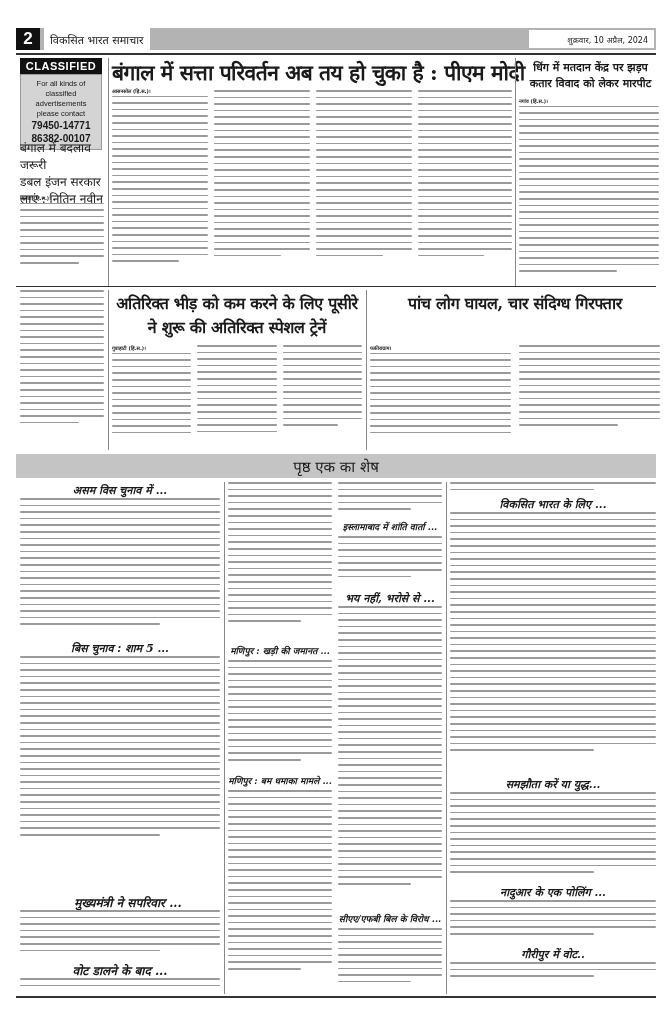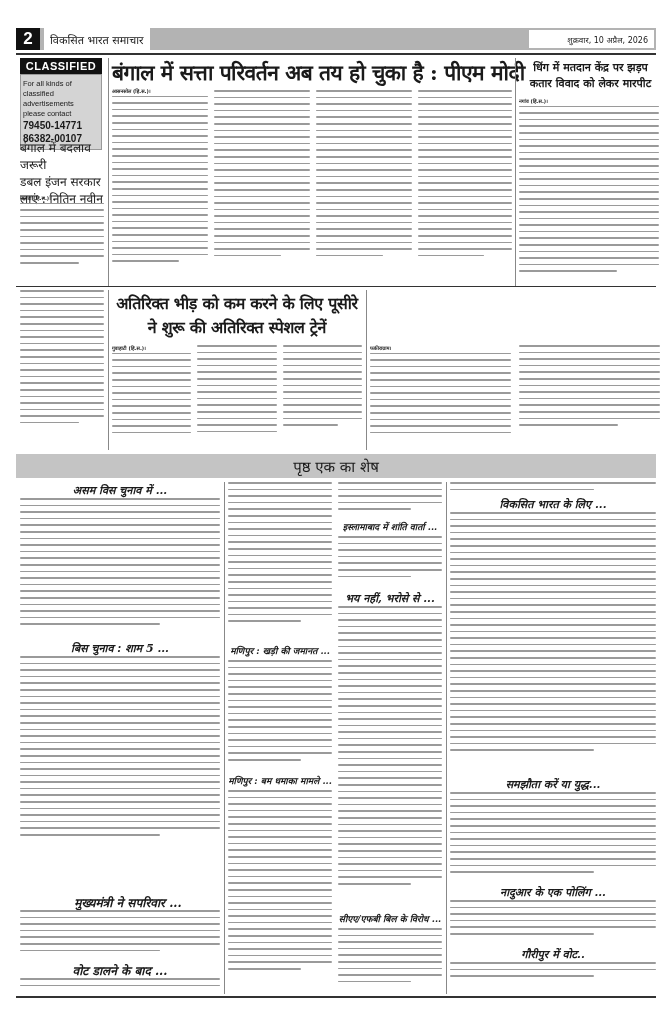--- a/index.html
+++ b/index.html
@@ -10,21 +10,21 @@
   .masthead { position: absolute; left: 16px; top: 28px; width: 640px; height: 22px; background: #b3b3b3; display: flex; align-items: center; justify-content: space-between; }
   .page-no { width: 24px; height: 22px; background: #111; color: #fff; font-family: "Liberation Sans", sans-serif; font-weight: 700; font-size: 17px; display: flex; align-items: center; justify-content: center; }
   .paper-name { background: #fff; height: 30px; margin-left: 4px; padding: 0 6px; font-size: 11px; display: flex; align-items: center; }
   .left-mast { display: flex; align-items: center; }
   .mast-date { background: #fff; height: 18px; width: 125px; margin-right: 2px; font-size: 8px; display: flex; align-items: center; justify-content: flex-end; padding-right: 6px; }
   .mast-rule { position: absolute; left: 16px; top: 53px; width: 640px; height: 2px; background: #333; }
 
   
   .classified { position: absolute; left: 20px; top: 58px; width: 82px; }
   .cl-head { background: #111; color: #fff; font-family: "Liberation Sans", sans-serif; font-weight: 700; font-size: 11px; text-align: center; padding: 2px 0; letter-spacing: .5px; }
-  .cl-body { background: #d4d4d4; border: 1px solid #999; text-align: left; font-family: "Liberation Sans", sans-serif; font-size: 7.5px; line-height: 10px; padding: 4px 2px; }
+  .cl-body { background: #d4d4d4; border: 1px solid #999; text-align: center; font-family: "Liberation Sans", sans-serif; font-size: 7.5px; line-height: 10px; padding: 4px 2px; }
   .cl-phone { font-weight: 700; font-size: 10px; line-height: 13px; }
 
   .side-head { position: absolute; left: 20px; top: 140px; width: 84px; text-align: left; font-size: 12px; line-height: 17px; font-family: "DejaVu Serif", serif; }
 
   
   .col { position: absolute; font-size: 4.6px; line-height: 6.6px; color: #444; text-align: justify; overflow: hidden; }
   .filler { display: block; width: 100%; }
   .line { height: 1.6px; background: #9a9a9a; margin: 0 0 5px 0; border-radius: 1px; }
   .line.s { width: 70%; }
 
@@ -41,21 +41,21 @@
   .sub { position: absolute; font-size: 11px; font-style: italic; font-weight: 700; text-align: center; font-family: "DejaVu Serif", serif; }
 </style>
 </head>
 <body>
 
 <div class="masthead">
   <div class="left-mast">
     <div class="page-no">2</div>
     <div class="paper-name">विकसित भारत समाचार</div>
   </div>
-  <div class="mast-date">शुक्रवार, 10 अप्रैल, 2026</div>
+  <div class="mast-date">शुक्रवार, 10 अप्रैल, 2024</div>
 </div>
 <div class="mast-rule"></div>
 
 <div class="classified">
   <div class="cl-head">CLASSIFIED</div>
   <div class="cl-body">
     <div>For all kinds of</div>
     <div>classified</div>
     <div>advertisements</div>
     <div>please contact</div>
@@ -324,20 +324,21 @@
       <div class="line"></div>
       <div class="line"></div>
       <div class="line"></div>
       <div class="line s"></div>
   </div>
 </div>
 
 <div class="vrule" style="left:366px;top:290px;height:160px;"></div>
 
 <div class="h2" style="left:370px;top:292px;width:290px;">
+  <div>पांच लोग घायल, चार संदिग्ध गिरफ्तार</div>
 </div>
 <div class="col" style="left:370px;top:345px;width:290px;height:100px;column-count:2;column-gap:8px;">
   <b style="font-size:5px;color:#222;">फकीराग्राम।</b>
   <div class="filler">
     <div class="line"></div>
       <div class="line"></div>
       <div class="line"></div>
       <div class="line"></div>
       <div class="line"></div>
       <div class="line"></div>

